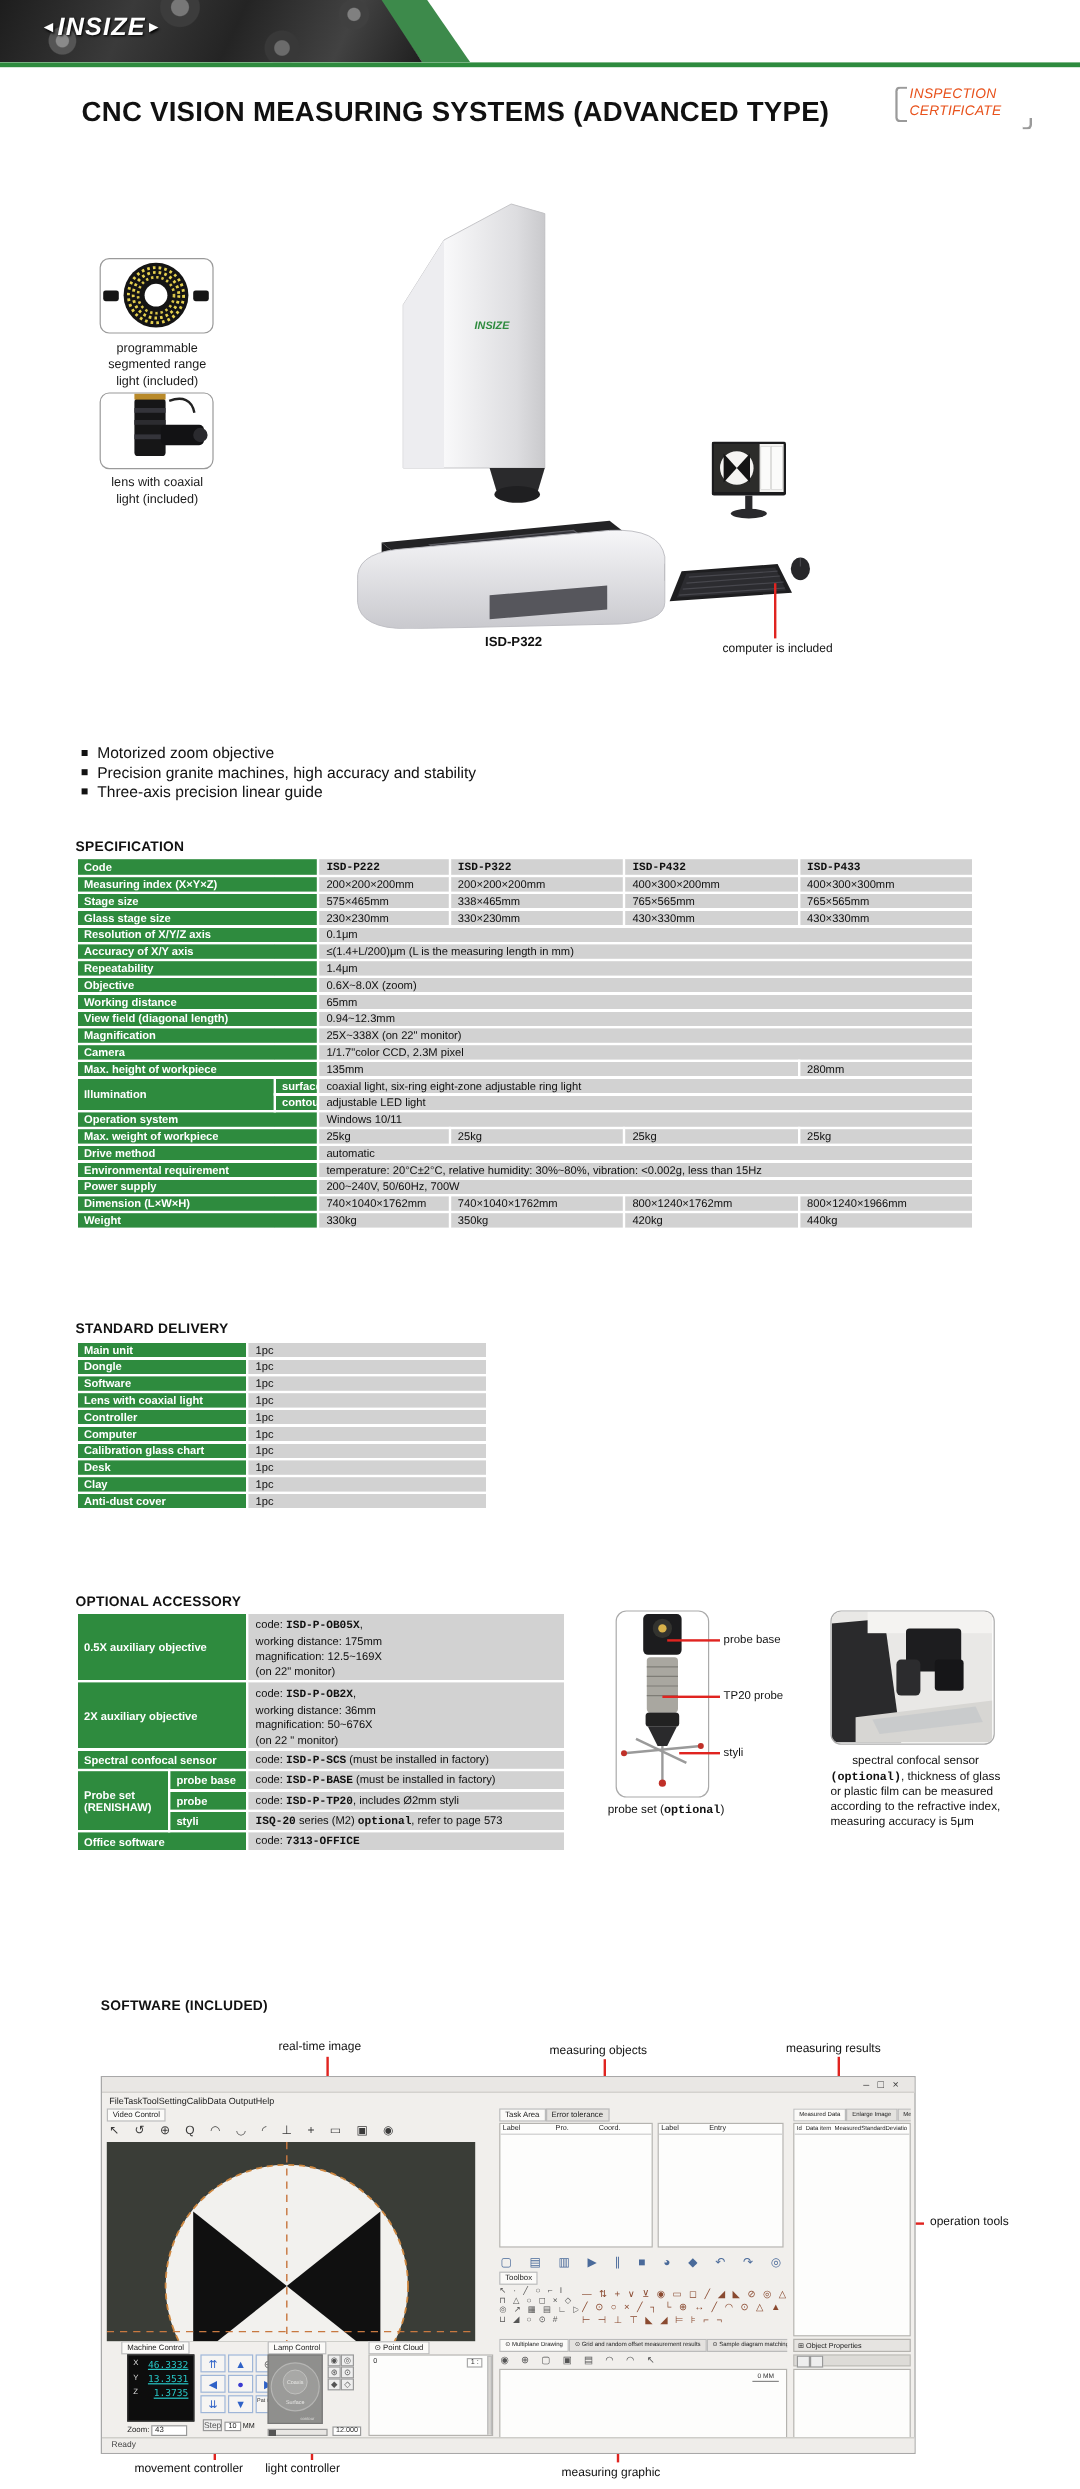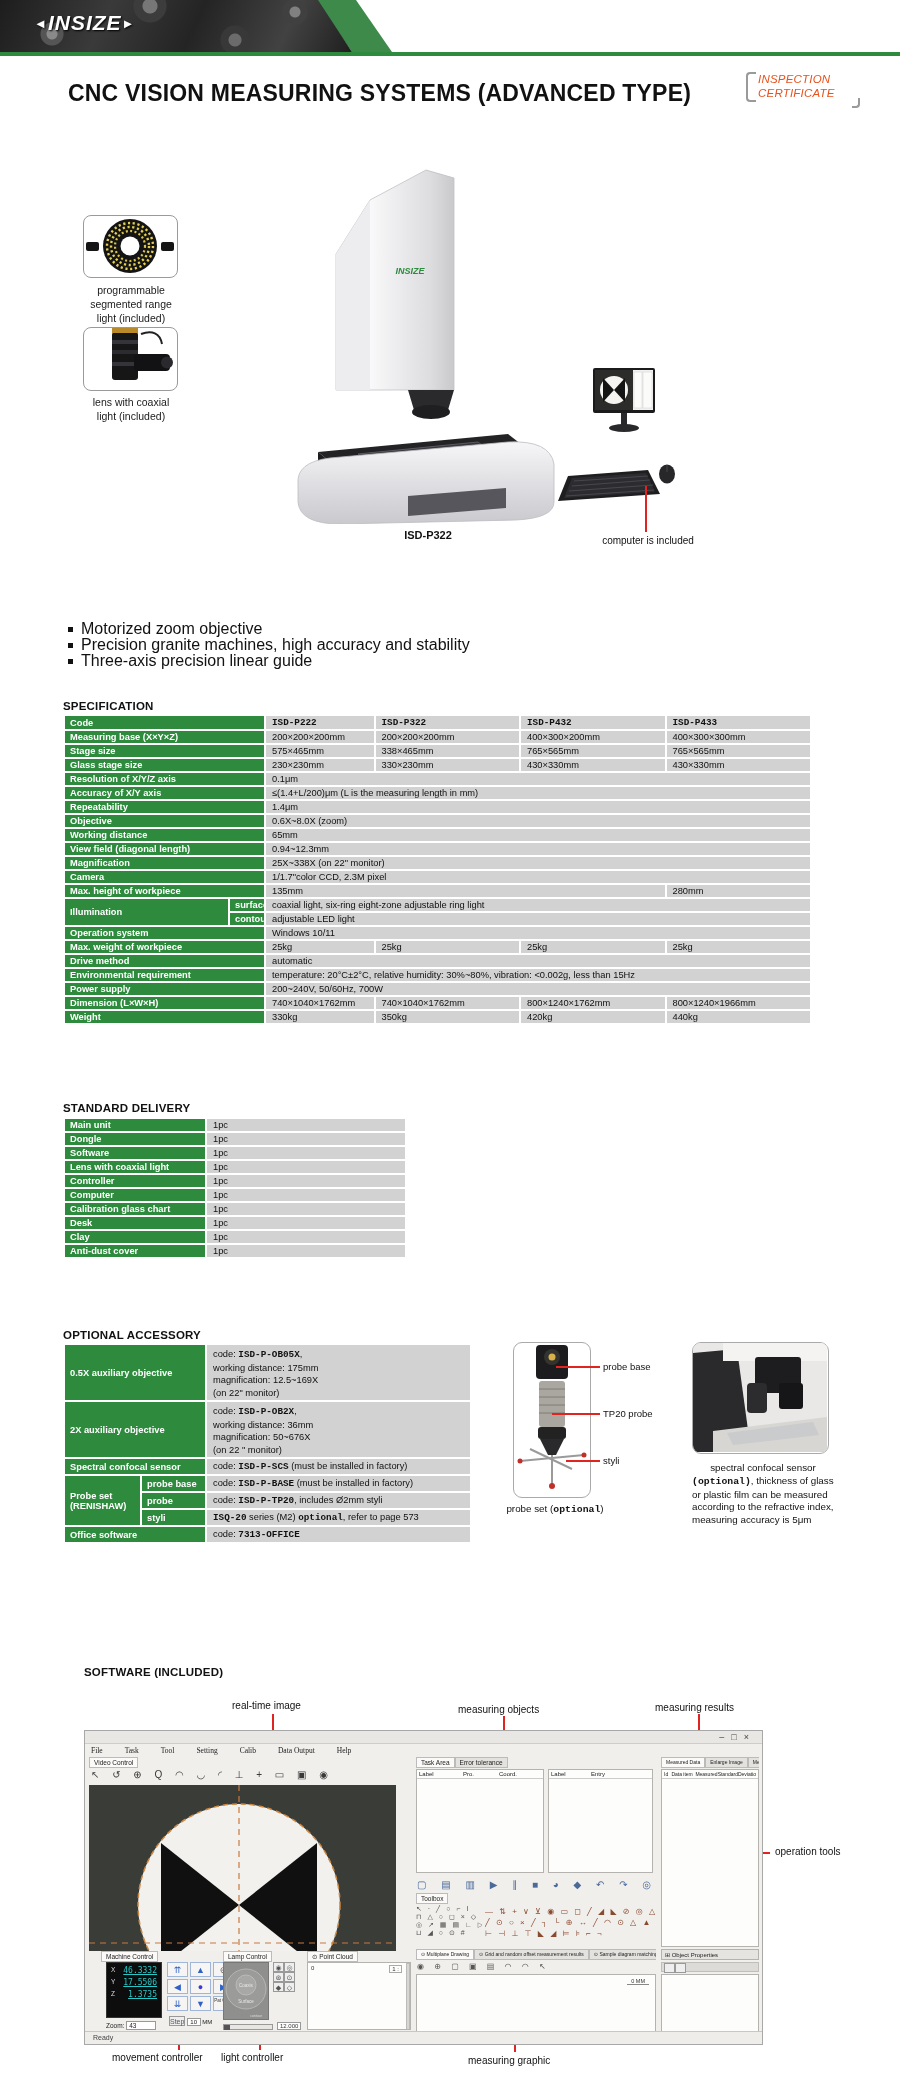--- a/index.html
+++ b/index.html
@@ -37,21 +37,21 @@
 
   
   .thumb-frame { position:absolute; border:1.5px solid #9a9a9a; border-radius:8px; background:#fff; }
   .thumb-cap { position:absolute; font-size:10.5px; line-height:14px; text-align:center; color:#1a1a1a; }
   .model-label { position:absolute; left:368px; top:529px; width:120px; text-align:center; font-size:11px; font-weight:900; }
   .computer-note { position:absolute; left:592px; top:535px; width:112px; text-align:center; font-size:10px; }
   .red-vline { position:absolute; width:1.6px; background:#e02420; }
   .red-hline { position:absolute; height:1.6px; background:#e02420; }
 
   
-  .feature-row { position:absolute; left:68px; font-size:16px; }
+  .feature-row { position:absolute; left:68px; font-size:13px; }
   .feature-row .bullet { display:inline-block; width:5px; height:5px; background:#111; margin-right:8px; vertical-align:2px; }
 
   
   .sec-head { position:absolute; font-size:11.5px; font-weight:900; letter-spacing:0.2px; }
 
   
   table.dsheet { border-collapse:collapse; table-layout:fixed; border:1px solid #4a4a4a; }
   table.dsheet td { border:2px solid #fff; font-size:9.3px; overflow:hidden; white-space:nowrap; }
   td.gl { background:#2e8b3e; color:#fff; font-weight:bold; padding:1px 5px; }
   td.gv { background:#d2d2d2; color:#101010; padding:1px 6px; }
@@ -65,21 +65,21 @@
   .fig-label { position:absolute; font-size:9.5px; white-space:nowrap; }
   .fig-cap { position:absolute; font-size:9.8px; line-height:12.8px; }
 
   
   .callout { position:absolute; font-size:10px; white-space:nowrap; }
   #sw-window { position:absolute; left:84px; top:1730px; width:679px; height:315px;
     background:#f1efec; border:1px solid #a8a8a8; font-size:7px; color:#333; }
   .sw-titlebar { position:absolute; left:0; top:0; width:100%; height:13px; background:#e9e7e4; border-bottom:1px solid #cfcdc9; }
   .sw-controls { position:absolute; right:6px; top:1px; font-size:9px; letter-spacing:7px; color:#444; }
   .sw-menubar { position:absolute; left:6px; top:15px; font-size:7.5px; color:#222; }
-  .sw-menubar span { margin-right:22px;font-family:Liberation Serif, serif; }
+  .sw-menubar span { margin-right:0; }
   .sw-tab { display:inline-block; background:#fbfaf8; border:1px solid #bbb; padding:0 4px; font-size:6.5px; line-height:9px; color:#222; }
   .sw-toolbar { position:absolute; font-size:10px; color:#3a3a3a; letter-spacing:5px; white-space:nowrap; overflow:hidden; }
   #sw-video { position:absolute; left:4px; top:54px; width:307px; height:166px; background:#3a3d37; overflow:hidden; }
   .panelbox { position:absolute; background:#fdfdfc; border:1px solid #b5b3af; overflow:hidden; }
   .colhead { color:#222; font-size:6px; border-bottom:1px solid #ccc; padding:1px 2px; display:flex; }
   .icon-noise { color:#8a4a30; font-size:8px; letter-spacing:2px; white-space:nowrap; overflow:hidden; }
   .icon-noise-gray { color:#555; font-size:7px; letter-spacing:2px; white-space:nowrap; overflow:hidden; }
   .jog-btn { position:absolute; width:21px; height:15px; background:#f6f5f3; border:1px solid #9fb6d8;
     color:#2f62c7; font-size:9px; text-align:center; line-height:14px; }
   .readout { position:absolute; left:21px; top:231px; width:56px; height:56px; background:#0d0d0d; border:1px solid #333; }
@@ -221,21 +221,21 @@
     </colgroup>
   <tbody>
       <tr>
         <td class="gl" colspan="2">Code</td>
         <td class="gv b">ISD-P222</td>
         <td class="gv b">ISD-P322</td>
         <td class="gv b">ISD-P432</td>
         <td class="gv b">ISD-P433</td>
       </tr>
   <tr>
-        <td class="gl" colspan="2">Measuring base (X×Y×Z)</td>
+        <td class="gl" colspan="2">Measuring index (X×Y×Z)</td>
         <td class="gv">200×200×200mm</td>
         <td class="gv">200×200×200mm</td>
         <td class="gv">400×300×200mm</td>
         <td class="gv">400×300×300mm</td>
       </tr>
   <tr>
         <td class="gl" colspan="2">Stage size</td>
         <td class="gv">575×465mm</td>
         <td class="gv">338×465mm</td>
         <td class="gv">765×565mm</td>
@@ -582,21 +582,21 @@
   <div class="panelbox" style="left:576px; top:243px; width:98px; height:58px;"></div>
 
   <div class="sw-tab" style="position:absolute; left:16px; top:220px;">Machine Control</div>
   <div class="readout">
     <div class="readout-row">
         <span class="ax">X</span>
         <span class="val">46.3332</span>
       </div>
     <div class="readout-row">
         <span class="ax">Y</span>
-        <span class="val">17.5506</span>
+        <span class="val">13.3531</span>
       </div>
     <div class="readout-row">
         <span class="ax">Z</span>
         <span class="val">1.3735</span>
       </div>
   </div>
   <div style="position:absolute; left:21px; top:290px; font-size:6.5px; color:#222;"><span>Zoom:</span> <span style="display:inline-block; width:30px; background:#fff; border:1px solid #999; padding:0 2px;">43</span></div>
   <div class="jog-btn" style="left:82px; top:231px;">⇈</div>
   <div class="jog-btn" style="left:105px; top:231px;">▲</div>
   <div class="jog-btn" style="left:128px; top:231px; color:#666;">⊕</div>

